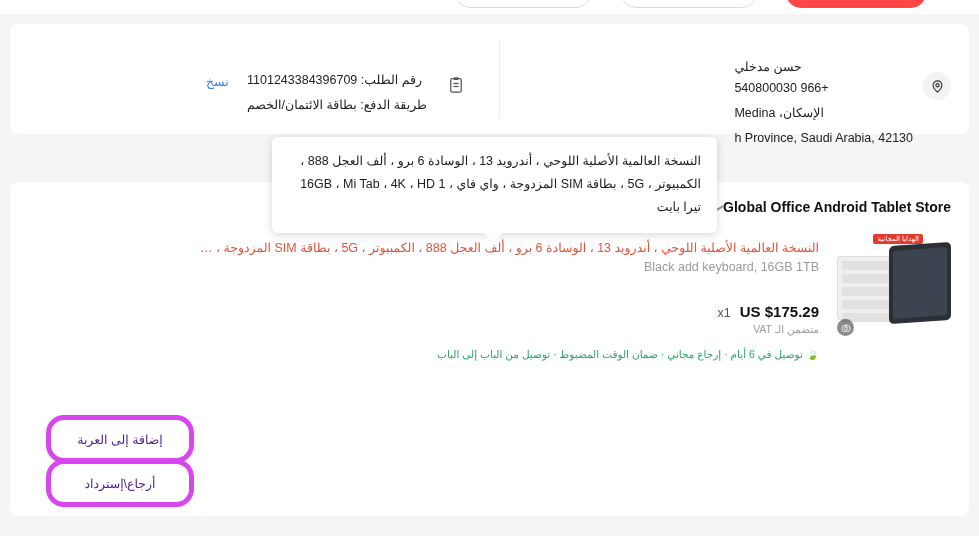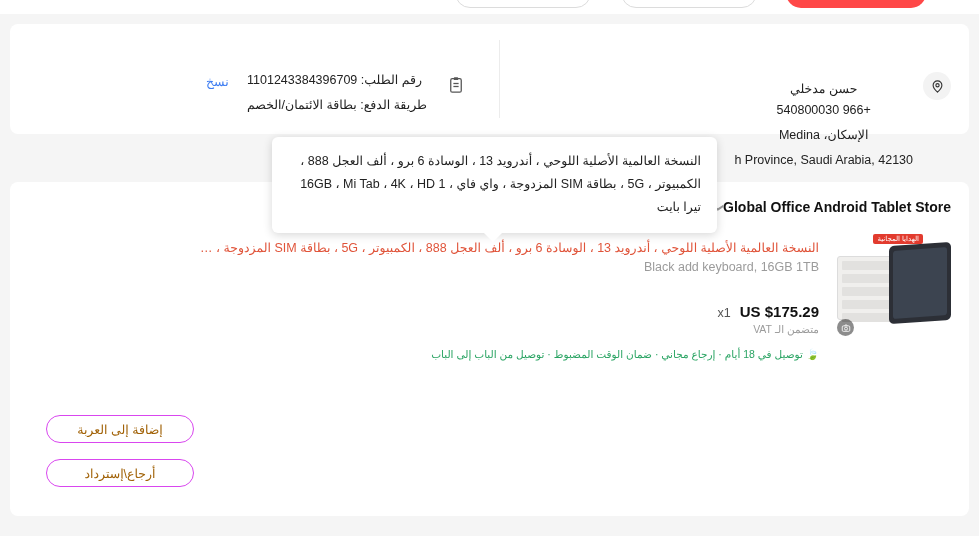--- a/index.html
+++ b/index.html
@@ -49,22 +49,22 @@
   .order-divider {
     position: absolute;
     top: 16px; left: 489px;
     width: 1px; height: 78px;
     background: #ececec;
   }
 
   
   .addr-block {
     position: absolute;
-    top: 56px; right: 56px;
-    text-align: center;
+    top: 34px; right: 56px;
+    text-align: left;
     direction: rtl;
   }
   .addr-name {
     font-size: 12.5px; color: #222; line-height: 18px;
   }
   .addr-phone, .addr-city, .addr-region {
     font-size: 12.5px; color: #222; line-height: 25px;
   }
   .pin-icon {
     position: absolute;
@@ -237,26 +237,26 @@
     font-size: 10.5px;
     color: #2aa463;
     direction: rtl;
   }
   .promo .leaf { margin-left: 3px; }
 
   
   .act-btn {
     position: absolute;
     left: 36px;
-    width: 148px; height: 28px;
+    width: 148px; height: 48px;
     border-radius: 18px;
-    border: 1px solid #d946ef;
-    background: #ffffff;
-    font-size: 12.5px;
-    color: #a16207;
+    border: 5px solid #d946ef;
+    background: #ffffff;
+    font-size: 12.5px;
+    color: #4c1d95;
     cursor: pointer;
     font-family: "Liberation Sans", sans-serif;
   }
   .act-btn.cart { top: 233px; }
   .act-btn.refund { top: 277px; text-align: center; }
 </style>
 </head>
 <body>
 
 <div class="page">
@@ -336,21 +336,21 @@
 
     <div class="prod-text">
       <div class="prod-title">النسخة العالمية الأصلية اللوحي ، أندرويد 13 ، الوسادة 6 برو ، ألف العجل 888 ، الكمبيوتر ، 5G ، بطاقة SIM المزدوجة ، واي ...</div>
       <div class="prod-variant">Black add keyboard, 16GB 1TB</div>
       <div class="price-row">
         <span class="qty">x1</span>
         <span class="price">US $175.29</span>
       </div>
       <div class="vat">متضمن الـ VAT</div>
       <div class="promo">
-        <span class="leaf">🍃</span><span>توصيل في 18 أيام · إرجاع مجاني · ضمان الوقت المضبوط · توصيل من الباب إلى الباب</span>
+        <span class="leaf">🍃</span><span>توصيل في 6 أيام · إرجاع مجاني · ضمان الوقت المضبوط · توصيل من الباب إلى الباب</span>
       </div>
     </div>
 
     <button class="act-btn cart">إضافة إلى العربة</button>
     <button class="act-btn refund">أرجاع\إسترداد</button>
 
   </div>
 
   <div class="tooltip">النسخة العالمية الأصلية اللوحي ، أندرويد 13 ، الوسادة 6 برو ، ألف العجل 888 ، الكمبيوتر ، 5G ، بطاقة SIM المزدوجة ، واي فاي ، 16GB ، Mi Tab ، 4K ، HD 1 تيرا بايت</div>
 

